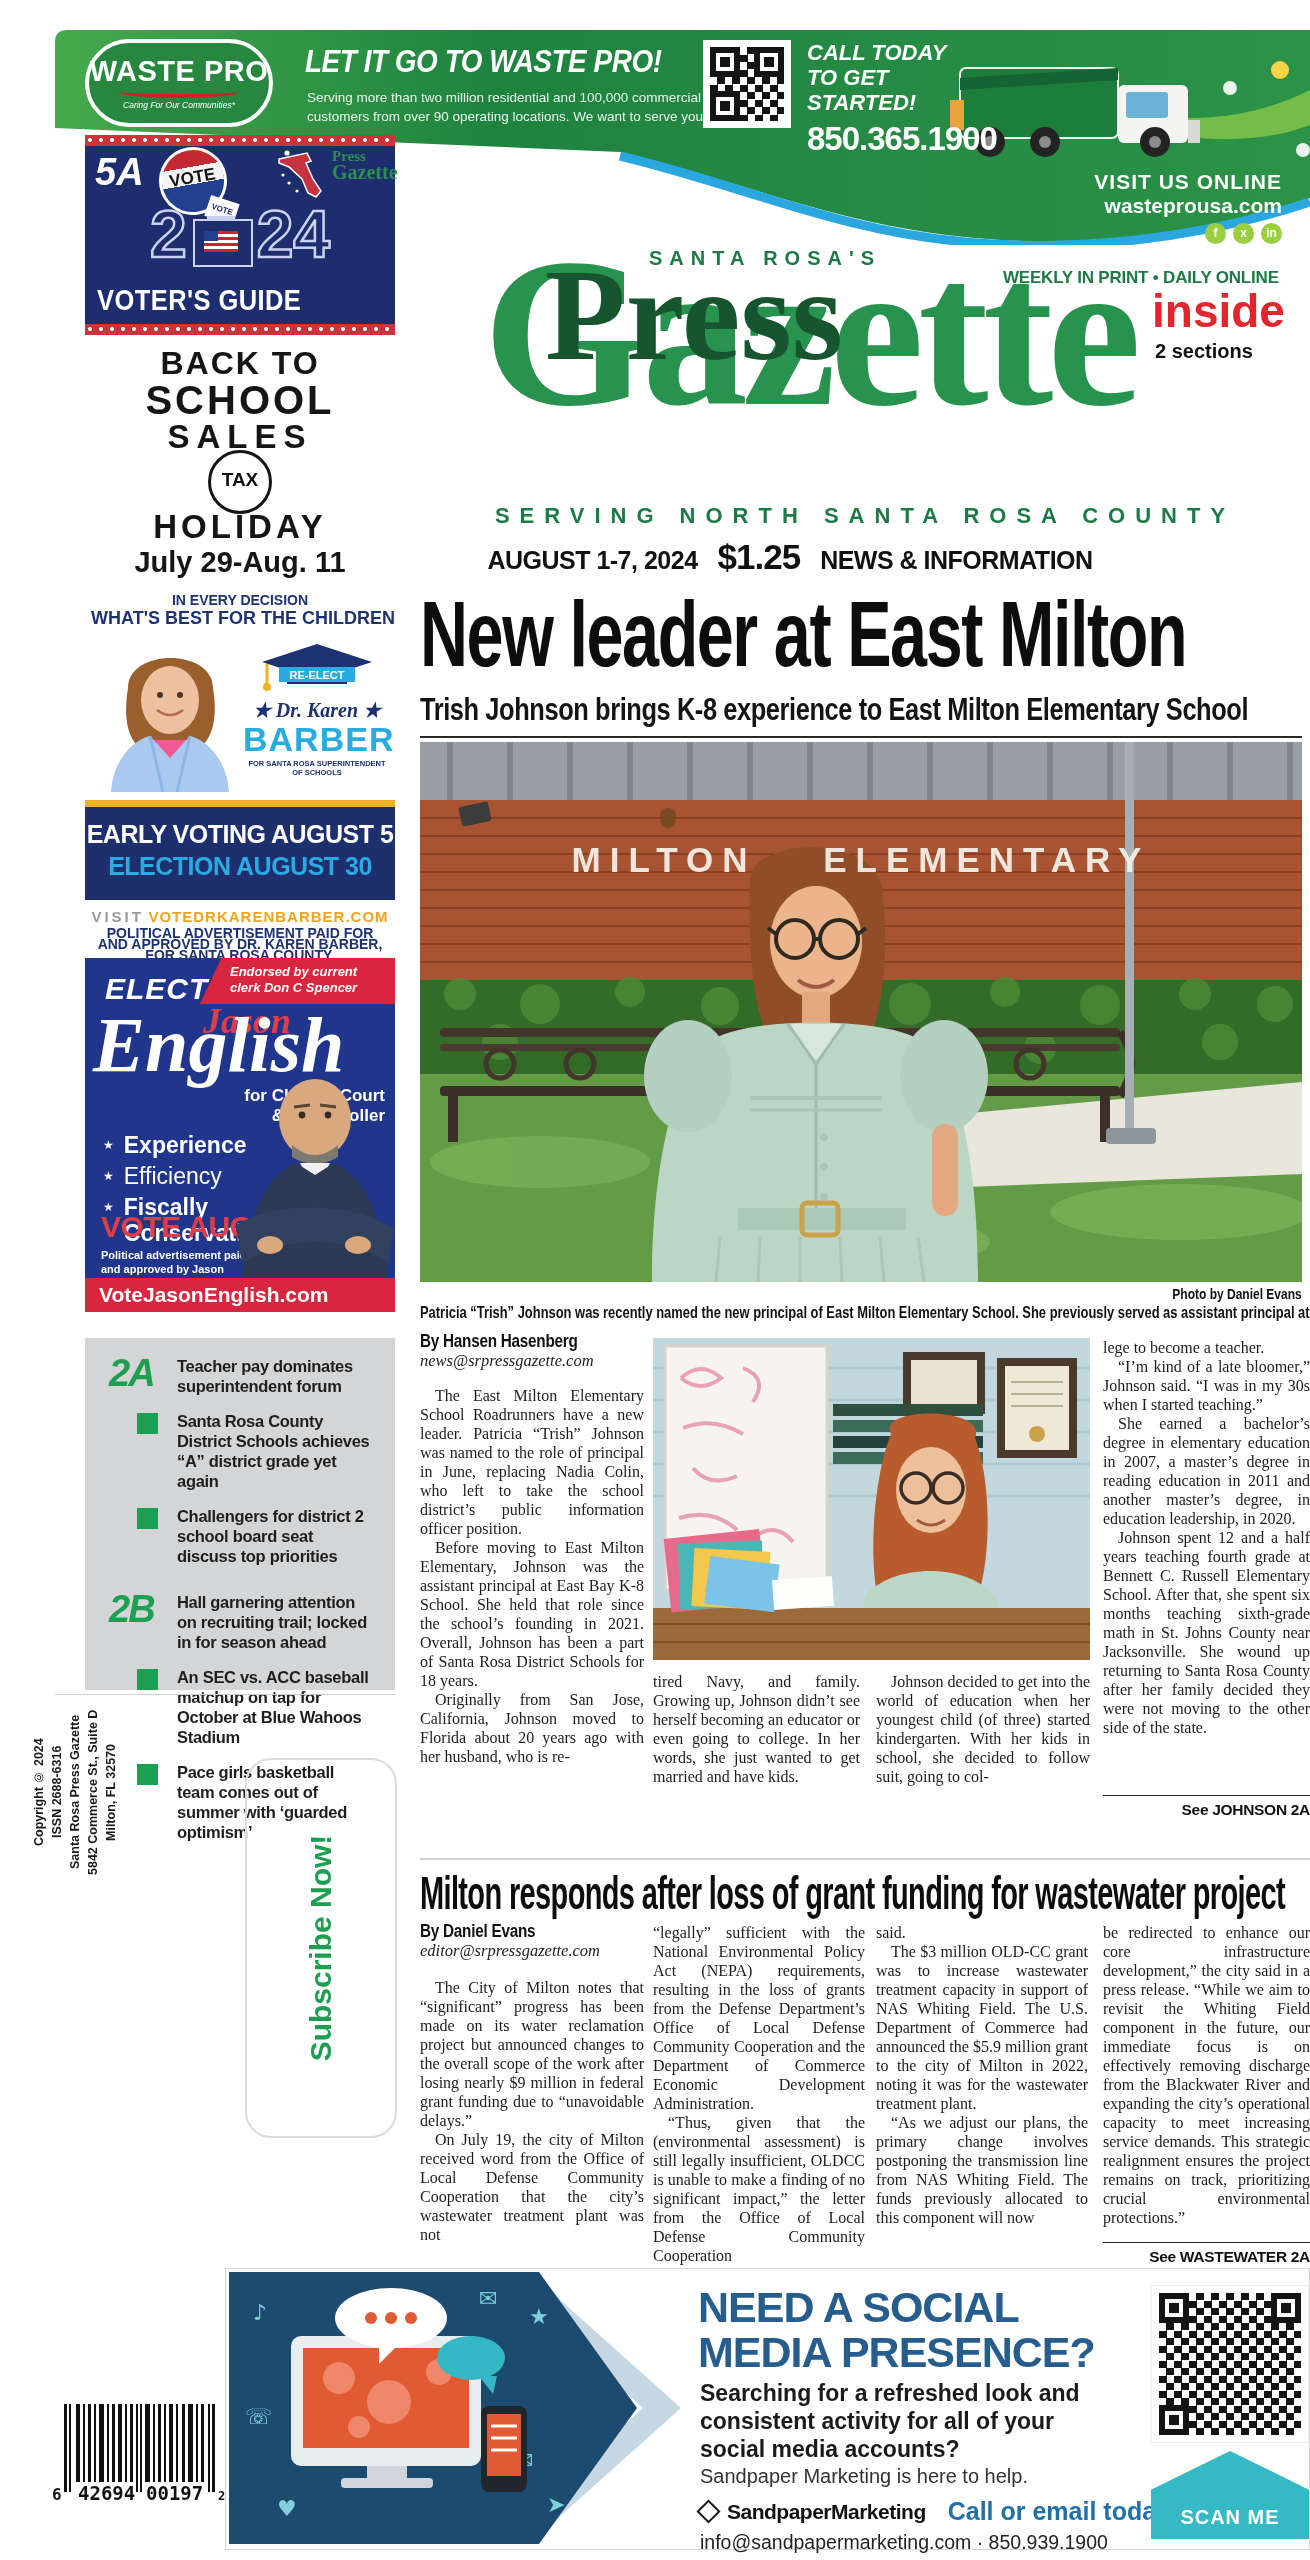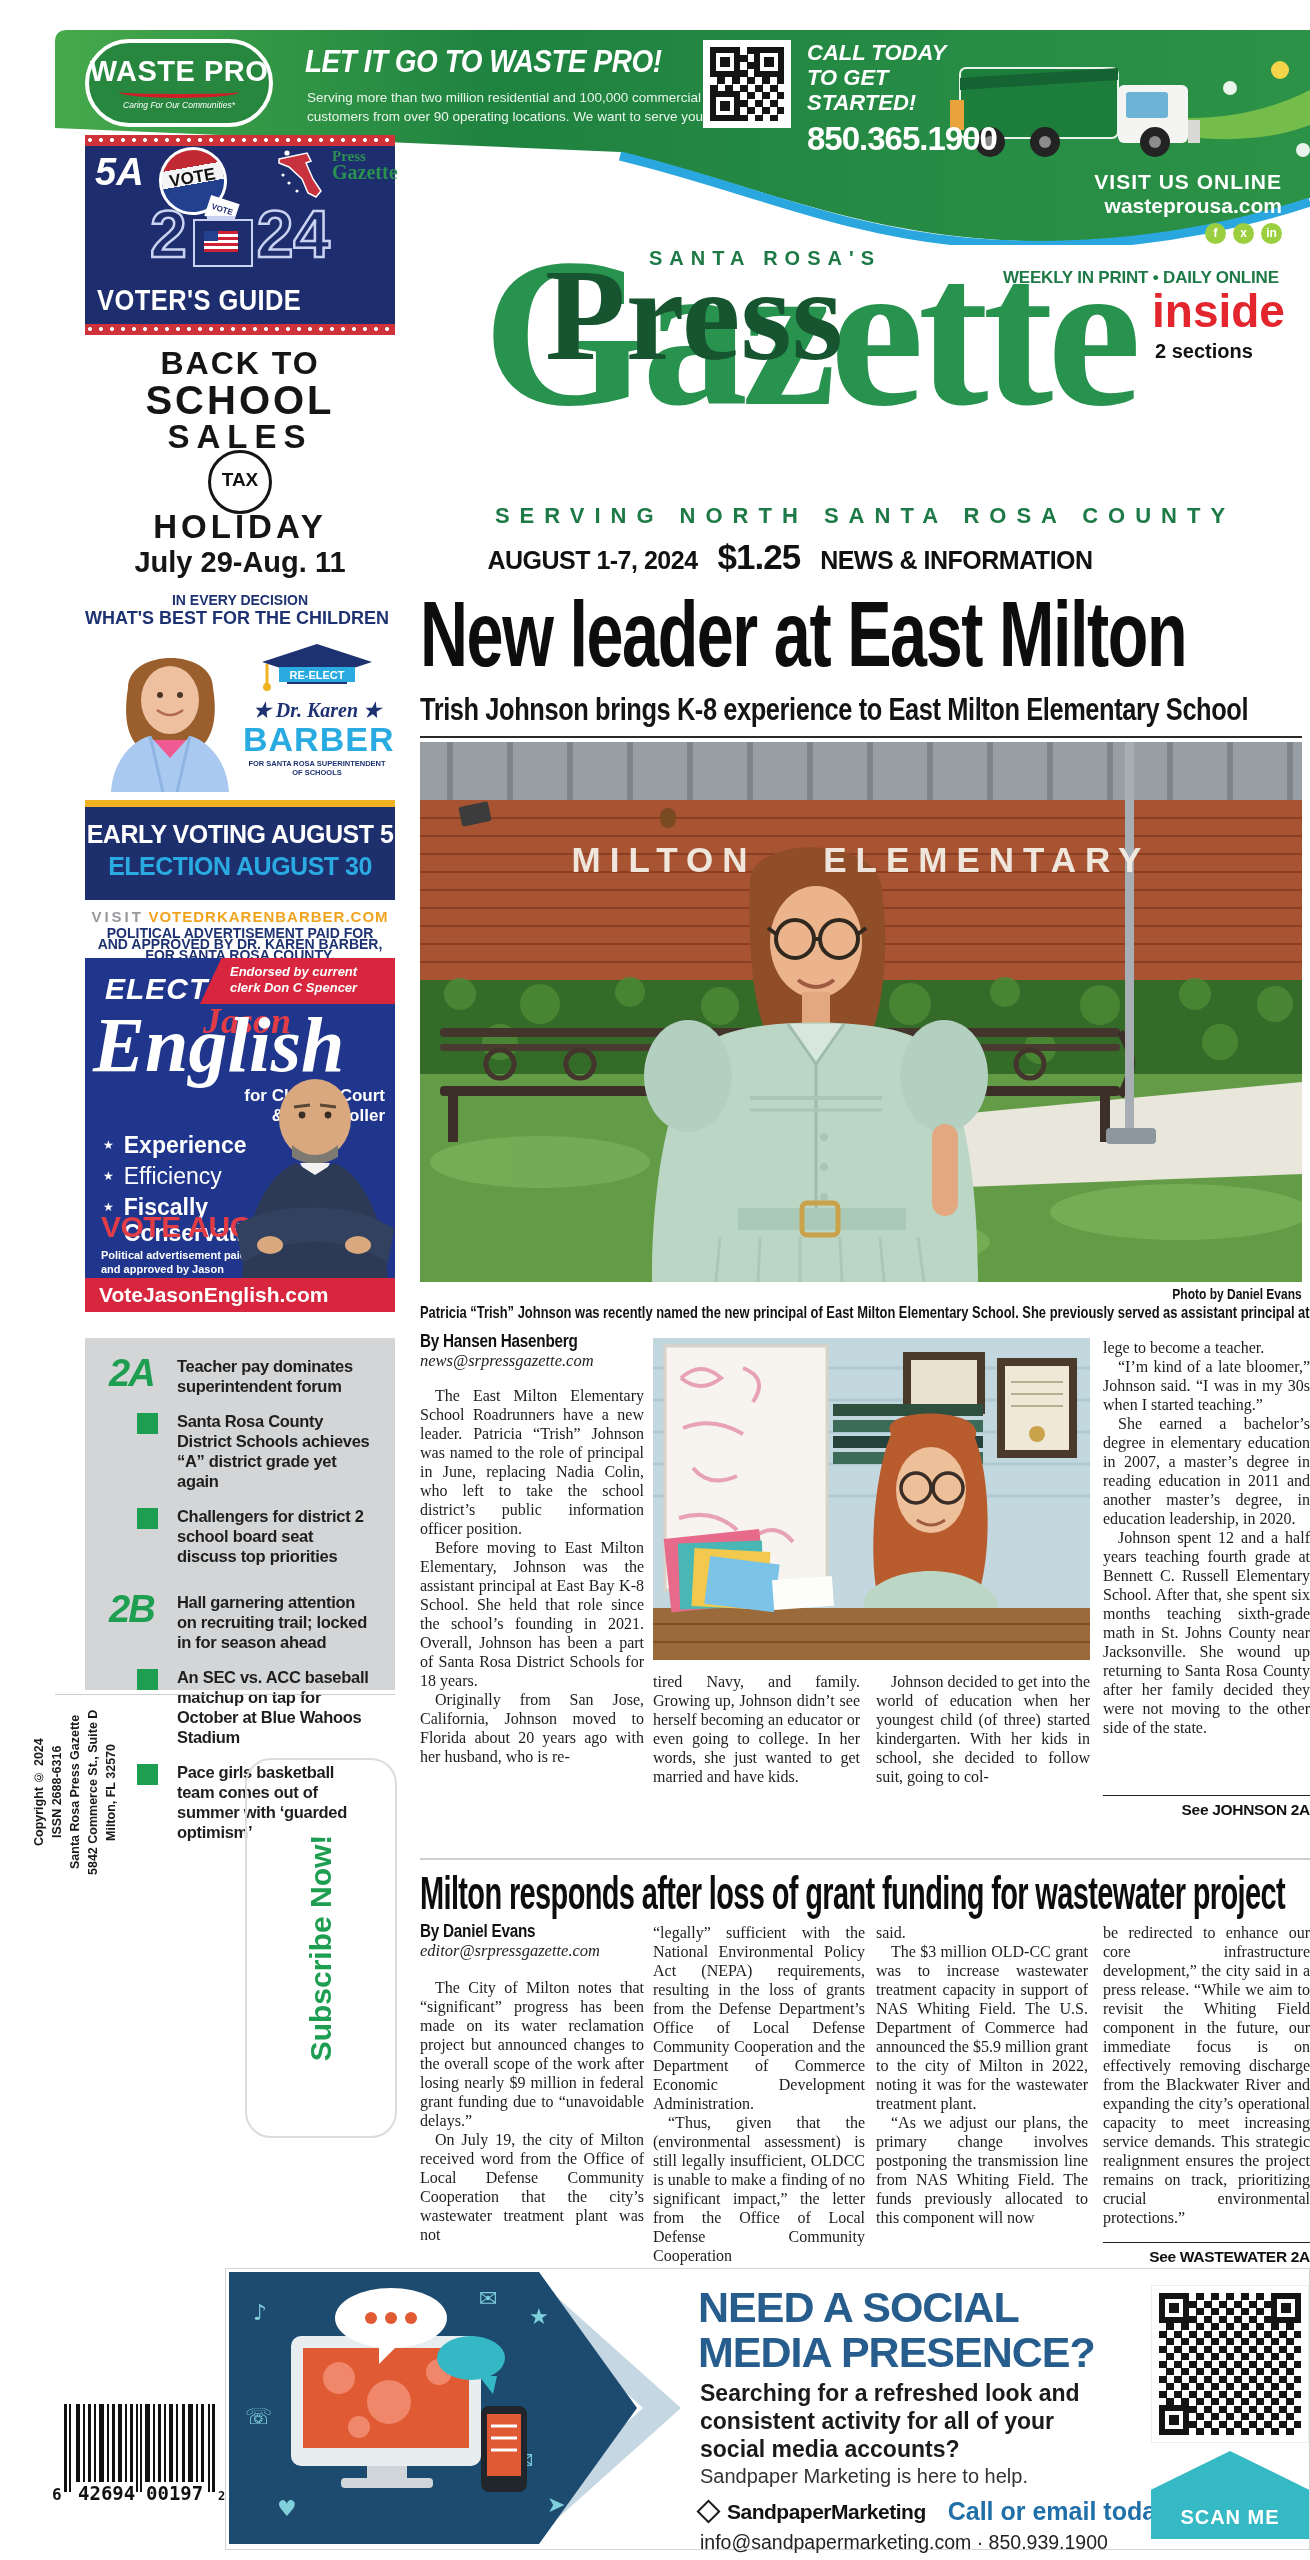--- a/index.html
+++ b/index.html
@@ -145,21 +145,21 @@
     <div class="btsw" style="font-size:33px;letter-spacing:7px">SALES</div>
     <div style="display:flex;justify-content:center;margin:-4px 0">
       <div style="width:58px;height:58px;border:3.5px solid #151515;border-radius:50%;background:#fff;font-weight:700;font-size:19px;line-height:54px">TAX</div>
     </div>
     <div class="btsw" style="font-size:33px;letter-spacing:4px;margin-top:-4px">HOLIDAY</div>
     <div class="btsw" style="font-size:29px;margin-top:4px;letter-spacing:0">July 29-Aug. 11</div>
   </div>
 
   <div class="abs" style="left:85px;top:588px;width:310px;height:362px;background:#fff">
     <div style="text-align:center;font-weight:700;font-size:14px;color:#1e3272;margin-top:4px">IN EVERY DECISION</div>
-    <div style="text-align:left;font-weight:700;font-size:18px;color:#1e3272">WHAT'S BEST FOR THE CHILDREN</div>
+    <div style="text-align:right;font-weight:700;font-size:18px;color:#1e3272">WHAT'S BEST FOR THE CHILDREN</div>
     <svg class="abs" style="left:18px;top:52px" width="135" height="152">
       <path d="M25,48 C25,8 110,8 110,48 C116,84 106,102 96,108 L38,108 C28,102 19,84 25,48 Z" fill="#9a5f2c"></path>
       <ellipse cx="67" cy="60" rx="29" ry="34" fill="#eec0a0"></ellipse>
       <path d="M54,70 Q67,80 80,70" stroke="#b06a4e" stroke-width="2.5" fill="none"></path>
       <circle cx="57" cy="55" r="3" fill="#4a3626"></circle>
         <circle cx="77" cy="55" r="3" fill="#4a3626"></circle>
       <polygon points="44,100 67,132 90,100" fill="#f05a93"></polygon>
       <path d="M8,152 C10,120 30,100 47,96 L67,118 L87,96 C104,100 124,120 126,152 Z" fill="#a9c9f1"></path>
       <path d="M47,96 L60,152 M87,96 L74,152" stroke="#8fb4e2" stroke-width="3" fill="none"></path>
     </svg>

